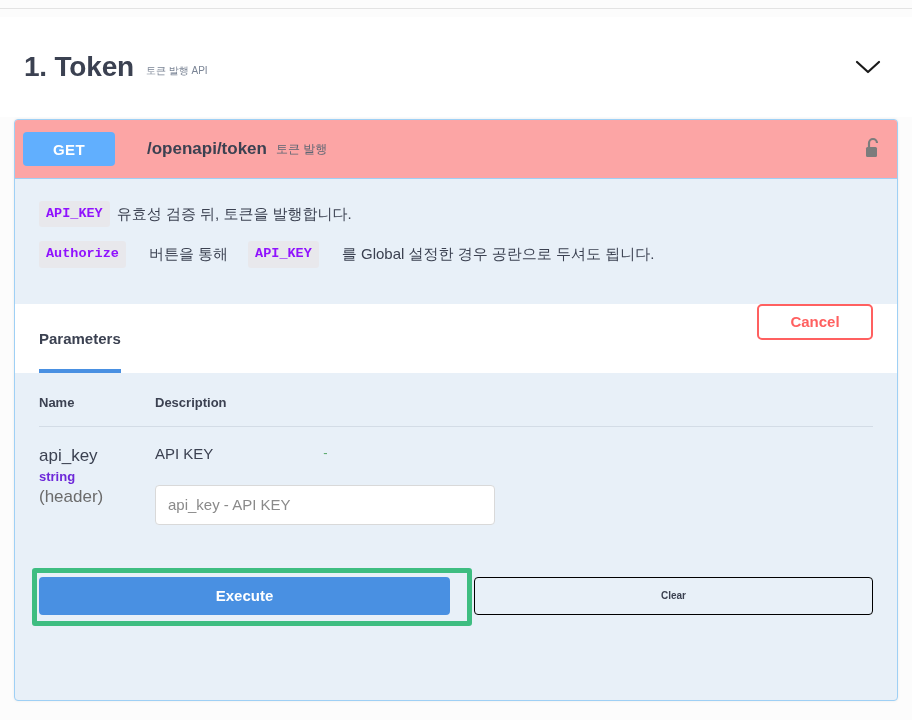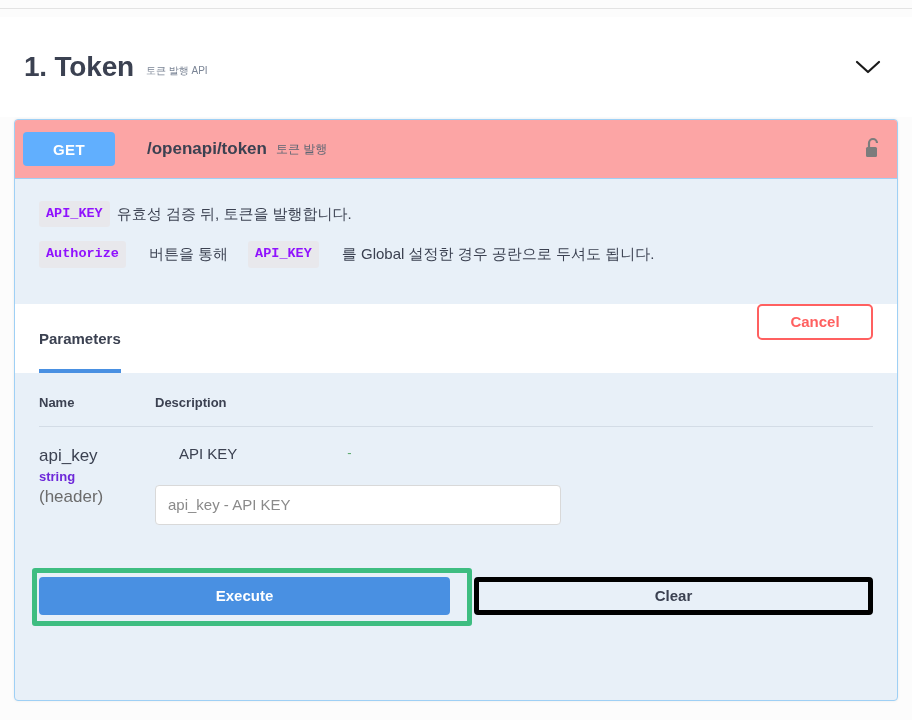--- a/index.html
+++ b/index.html
@@ -191,34 +191,34 @@
     font-weight: bold;
     color: #6d28d9;
     margin-top: 3px;
   }
   .p-in {
     font-size: 17px;
     color: #6b6b6b;
     margin-top: 3px;
   }
   .p-desc-row {
-    display: flex; align-items: flex-start; margin-left: 24px;
+    display: flex; align-items: flex-start;
   }
   .p-desc {
     font-size: 15px;
     color: #3b4151;
   }
   .p-dash {
     color: #55a868;
     font-size: 13px;
     margin-left: 110px;
   }
   .p-input {
     margin-top: 23px;
-    width: 406px; height: 40px;
+    width: 340px; height: 40px;
     border: 1px solid #d9d9d9;
     border-radius: 4px;
     background: #ffffff;
     padding: 0 12px;
     font-size: 15px;
     color: #3b4151;
     font-family: "Liberation Sans", sans-serif;
     outline: none;
   }
   .p-input::placeholder { color: #8a8a8a; }
@@ -238,24 +238,24 @@
     color: #ffffff;
     font-size: 15px;
     font-weight: bold;
     font-family: "Liberation Sans", sans-serif;
     cursor: pointer;
   }
   .btn-clear {
     width: 400px; height: 38px;
     margin-left: 24px;
     background: transparent;
-    border: 5px solid #000000;
-    border-radius: 4px;
-    color: #3b4151;
-    font-size: 15px;
+    border: 1px solid #000000;
+    border-radius: 4px;
+    color: #3b4151;
+    font-size: 10px;
     font-weight: bold;
     font-family: "Liberation Sans", sans-serif;
     cursor: pointer;
   }
   
   .highlight-ring {
     position: absolute;
     left: -7px; top: -9px;
     width: 440px; height: 58px;
     border: 5px solid #3ebd81;

